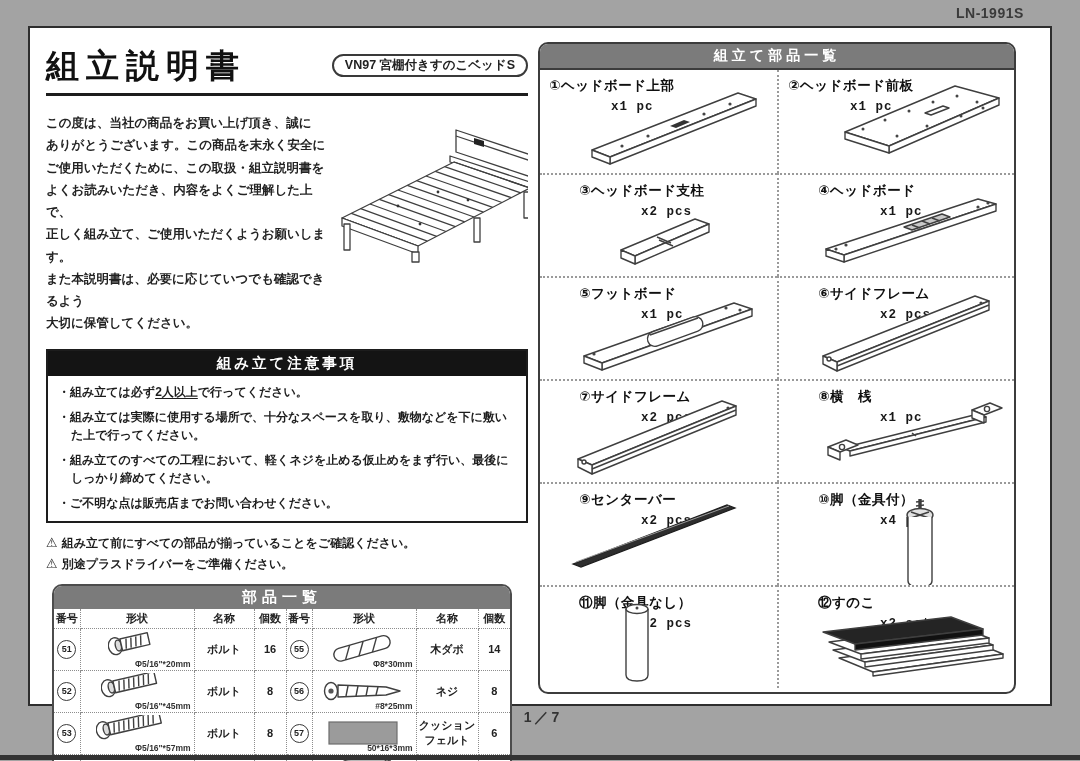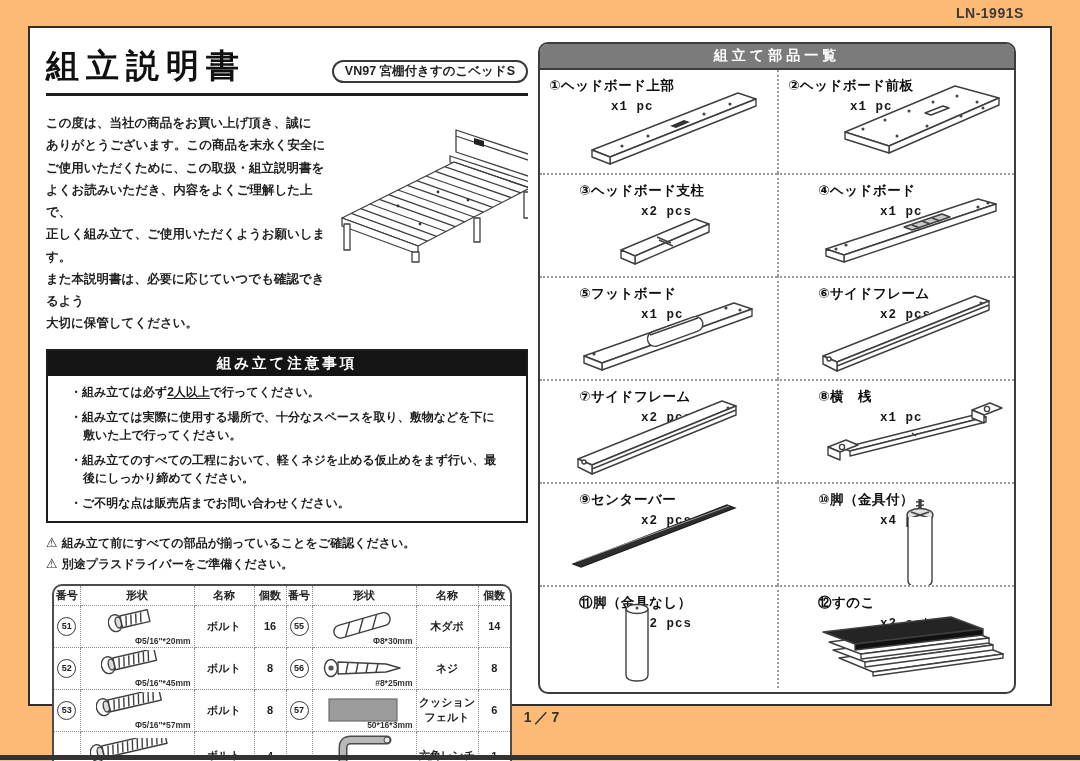--- a/index.html
+++ b/index.html
@@ -1,30 +1,30 @@
 <!DOCTYPE html>
 <html><head>
 <meta charset="utf-8">
 <style>
   html,body{margin:0;padding:0;background:#fff;}
-  .stage{position:relative;width:1080px;height:761px;background:#fdba74;overflow:hidden;
+  .stage{position:relative;width:1080px;height:761px;background:#a3a3a3;overflow:hidden;
          font-family:"Liberation Sans","DejaVu Sans",sans-serif;color:#1e1e1e;}
   .model-code{position:absolute;top:5px;left:956px;font-size:14px;font-weight:bold;color:#3a3a3a;letter-spacing:.5px;}
   .page-frame{position:absolute;left:28px;top:26px;width:1020px;height:676px;border:2px solid #2e2e2e;background:#fff;}
   
   .left-col{position:absolute;left:16px;top:16px;width:482px;}
   .title-row{display:flex;justify-content:space-between;align-items:flex-start;border-bottom:3px solid #1d1d1d;padding-bottom:4px;}
   .page-title{margin:0;font-size:33px;font-weight:bold;letter-spacing:7px;color:#111;}
-  .badge{margin-top:16px;border:2px solid #3a3a3a;border-radius:14px;padding:1px 11px;font-size:12.5px;font-weight:bold;white-space:nowrap;color:#222;text-align:center;}
+  .badge{margin-top:10px;border:2px solid #3a3a3a;border-radius:14px;padding:1px 11px;font-size:12.5px;font-weight:bold;white-space:nowrap;color:#222;text-align:center;}
   .intro-row{display:flex;margin-top:16px;}
   .intro-text{width:288px;margin:0;font-size:12.5px;font-weight:bold;line-height:1.78;white-space:pre-line;color:#232323;}
   .bed-illo{margin-left:0;margin-top:2px;}
   .caution-box{margin-top:14px;border:2px solid #1d1d1d;background:#fff;}
   .caution-header{background:#141414;color:#fff;text-align:center;font-size:14.5px;font-weight:bold;letter-spacing:3px;padding:3px 0;}
-  .caution-list{list-style:none;margin:7px 12px 9px;padding:0 10px;}
+  .caution-list{list-style:none;margin:7px 0 9px;padding:0 10px;}
   .caution-list li{font-size:12px;font-weight:bold;line-height:1.5;margin:7px 0;padding-left:13px;text-indent:-13px;color:#1d1d1d;}
   .caution-list li::before{content:"・";}
   .uline{text-decoration:underline;text-underline-offset:2px;}
   .warnings{margin-top:12px;}
   .warning-line{font-size:12px;font-weight:bold;margin:4px 0;color:#1d1d1d;}
   .warn-icon{font-weight:normal;margin-right:4px;font-size:13px;}
   
   .hw-table{margin-top:11px;margin-left:6px;width:456px;border:2px solid #4c4c4c;border-radius:10px;overflow:hidden;background:#fff;}
   .hw-header{background:#7b7b7b;color:#fff;text-align:center;font-size:15px;font-weight:bold;letter-spacing:5px;padding:2px 0;}
   .hw-table table{border-collapse:collapse;width:100%;table-layout:fixed;}
@@ -116,20 +116,21 @@
             <li><span>ご不明な点は販売店までお問い合わせください。</span></li>
           </ul>
       </div>
 
       <div class="warnings" id="warnings">
           <div class="warning-line"><span class="warn-icon">⚠</span><span>組み立て前にすべての部品が揃っていることをご確認ください。</span></div>
           <div class="warning-line"><span class="warn-icon">⚠</span><span>別途プラスドライバーをご準備ください。</span></div>
         </div>
 
       <div class="hw-table">
+        <div class="hw-header">部品一覧</div>
         <table>
           <colgroup>
             <col style="width:26px">
               <col style="width:114px">
               <col style="width:60px">
               <col style="width:32px">
             <col style="width:26px">
               <col style="width:104px">
               <col style="width:62px">
               <col style="width:32px">

